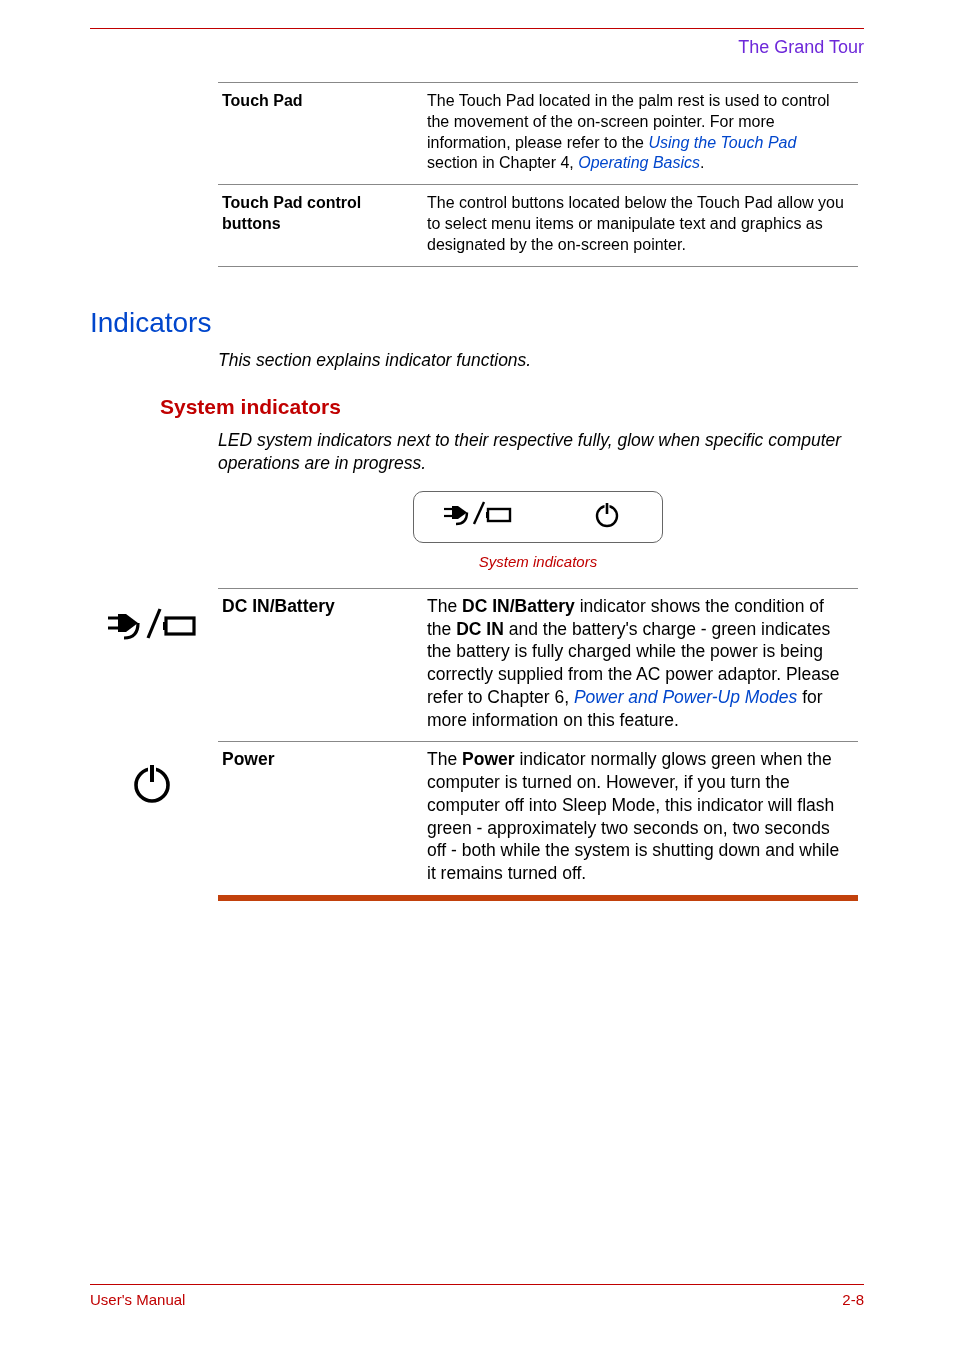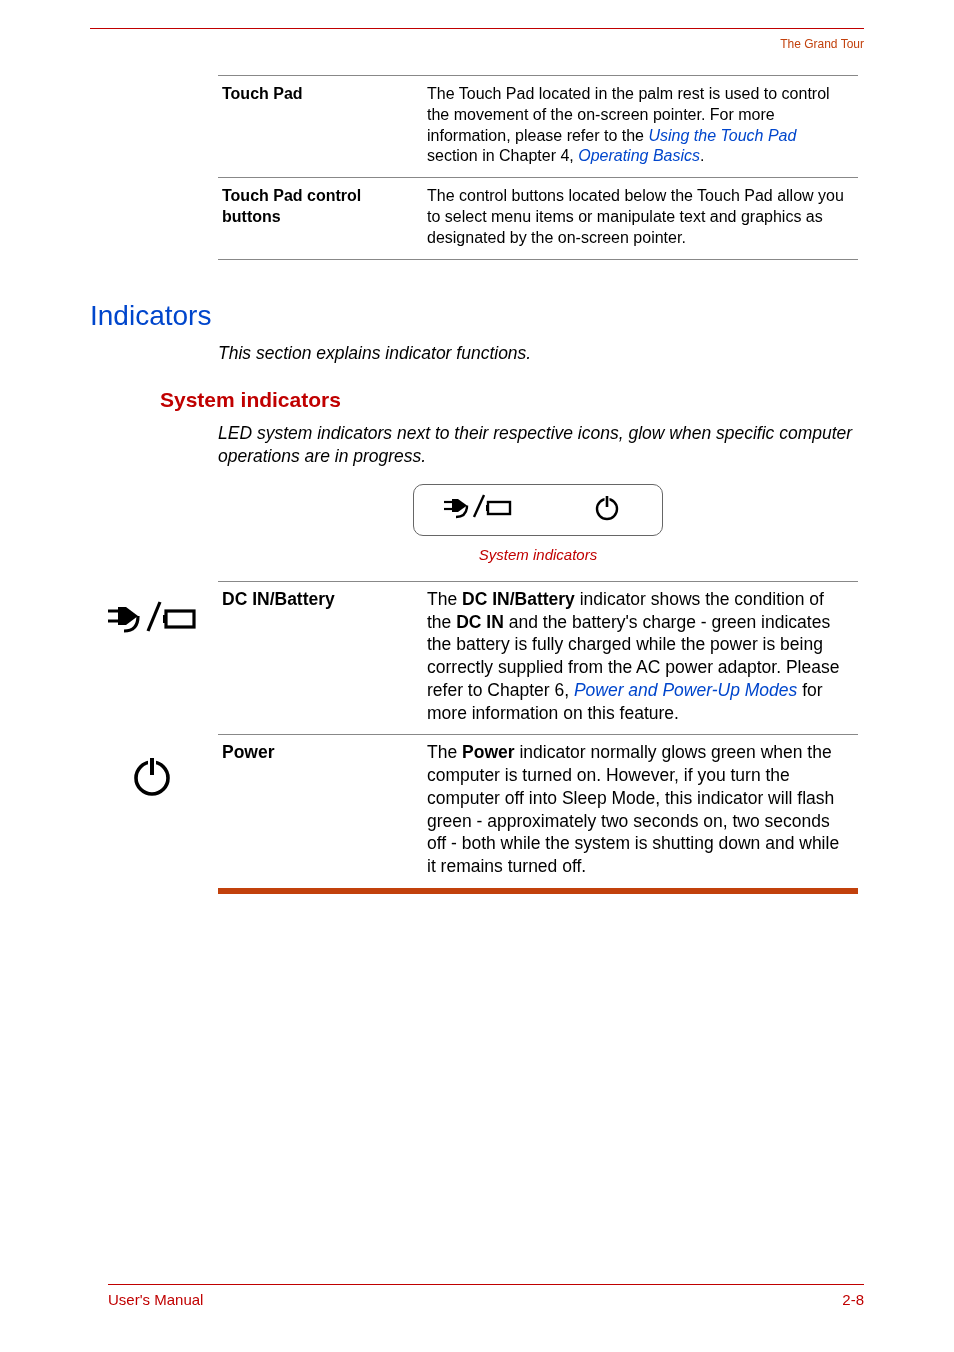--- a/index.html
+++ b/index.html
@@ -12,22 +12,22 @@
   }
   .page {
     padding: 28px 90px 0 90px;
   }
   .top-rule {
     border-top: 1.5px solid #c00000;
     margin-bottom: 8px;
   }
   .running-head {
     text-align: right;
-    color: #c2410c;
-    font-size: 12px;
+    color: #6d28d9;
+    font-size: 18px;
     margin-bottom: 24px;
   }
   .def-table {
     margin-left: 128px;
     border-collapse: collapse;
     width: 640px;
   }
   .def-table td {
     padding: 8px 8px 10px 4px;
     vertical-align: top;
@@ -122,21 +122,21 @@
     border-top: 1px solid #888;
     margin-left: 20px;
   }
   .ind-table tr.last td.rule {
     border-bottom: 6px solid #c2410c;
   }
 
   .footer {
     position: absolute;
     bottom: 44px;
-    left: 108px;
+    left: 90px;
     right: 90px;
     border-top: 1.5px solid #c00000;
     padding-top: 6px;
     color: #c00000;
     font-size: 15px;
   }
   .footer .pg {
     float: right;
   }
 
@@ -161,21 +161,21 @@
       <td class="label-col">Touch Pad control buttons</td>
       <td>The control buttons located below the Touch Pad allow you to select menu items or manipulate text and graphics as designated by the on-screen pointer.</td>
     </tr>
   </tbody>
     </table>
 
   <h1 class="section-hd">Indicators</h1>
   <p class="body-p">This section explains indicator functions.</p>
 
   <h2 class="sub-hd">System indicators</h2>
-  <p class="body-p">LED system indicators next to their respective icons, glow when specific computer operations are in progress.</p>
+  <p class="body-p">LED system indicators next to their respective fully, glow when specific computer operations are in progress.</p>
 
   <div class="indicator-figure-wrap">
     <div class="indicator-box">
       <span class="ic">
         <svg width="72" height="30" viewBox="0 0 72 30">
 
           <line x1="2" y1="9" x2="10" y2="9" stroke="#000" stroke-width="2.2"></line>
           <line x1="2" y1="16" x2="10" y2="16" stroke="#000" stroke-width="2.2"></line>
           <rect x="10" y="6" width="6" height="13" fill="#000"></rect>
           <path d="M16 6 L25 12.5 L16 19 Z" fill="#000"></path>

